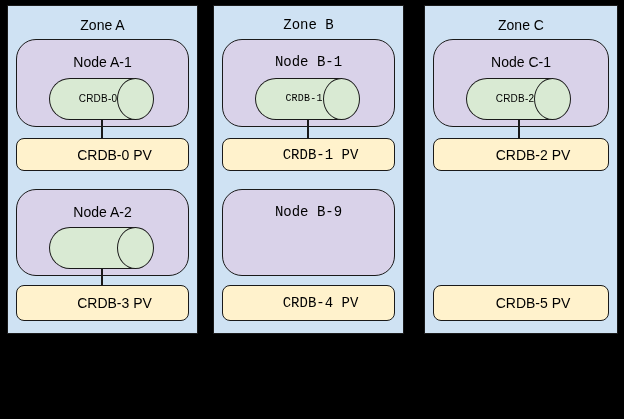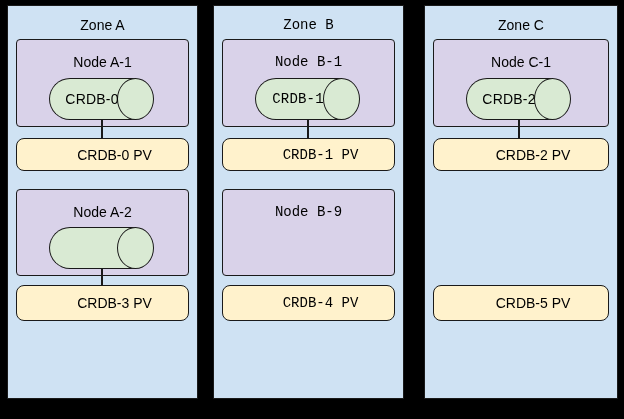--- a/index.html
+++ b/index.html
@@ -1,54 +1,54 @@
 <!DOCTYPE html>
 <html style="--zone-fill: #cfe2f3; --node-fill: #d9d2e9; --cylinder-fill: #d9ead3; --pv-fill: #fff2cc; --border: #1a1a1a; --canvas-background: #000000;"><head>
 <meta charset="utf-8">
 <style>
   html,body{margin:0;padding:0;background:#000;}
   #canvas{
     position:relative;width:624px;height:419px;background:#000;
     overflow:hidden;font-family:"Liberation Sans",sans-serif;color:#000;
   }
   .zone{
-    position:absolute;top:5px;height:394px;box-sizing:border-box;
+    position:absolute;top:5px;height:329px;box-sizing:border-box;
     background:var(--zone-fill,#cfe2f3);border:1px solid var(--border,#1a1a1a);
   }
   .zone-a{left:7px;width:191px;}
   .zone-b{left:213px;width:191px;font-family:Liberation Mono, monospace;}
   .zone-c{left:424px;width:194px;}
   .zone-title{
     position:absolute;top:10px;left:0;width:100%;text-align:center;
     font-size:14px;line-height:18px;
   }
   .node{
     position:absolute;left:8px;right:8px;box-sizing:border-box;
     background:var(--node-fill,#d9d2e9);border:1px solid var(--border,#1a1a1a);
-    border-radius:4px;
+    border-radius:20px;
   }
   .node-1{top:33px;height:88px;}
   .node-2{top:183px;height:87px;}
   .node-title{padding-top:13px;text-align:center;font-size:14px;line-height:18px;}
   .cylinder{position:absolute;left:41px;width:105px;height:42px;}
   .cyl-1{top:72px;}
   .cyl-2{top:221px;}
   .cyl-body{
     position:absolute;left:0;top:0;width:87px;height:42px;box-sizing:border-box;
     background:var(--cylinder-fill,#d9ead3);border:1px solid var(--border,#1a1a1a);
     border-right:none;border-radius:21px 0 0 21px;
   }
   .cyl-cap{
     position:absolute;right:0;top:0;width:37px;height:42px;box-sizing:border-box;
     background:var(--cylinder-fill,#d9ead3);border:1px solid var(--border,#1a1a1a);
     border-radius:50%;
   }
   .cyl-label{
-    position:absolute;left:3px;top:0;width:80px;height:42px;line-height:42px;
-    text-align:center;font-size:14px;letter-spacing:0.2px;
+    position:absolute;left:9px;top:0;width:80px;height:42px;line-height:42px;
+    text-align:center;font-size:10px;letter-spacing:0.2px;
   }
   .connector{
     position:absolute;left:93px;width:1.5px;background:var(--border,#1a1a1a);
   }
   .conn-1{top:113px;height:20px;}
   .conn-2{top:262px;height:18px;}
   .pv{
     position:absolute;left:8px;right:8px;box-sizing:border-box;
     background:var(--pv-fill,#fff2cc);border:1px solid var(--border,#1a1a1a);
     border-radius:8px;text-align:center;font-size:14px;padding-left:24px;

